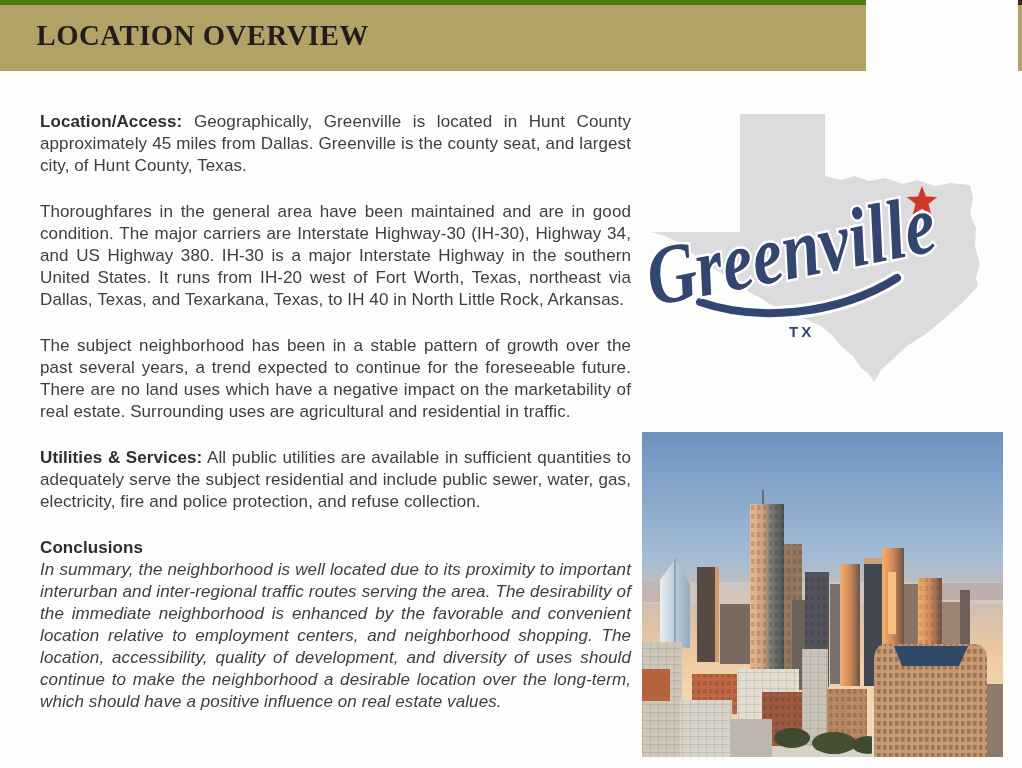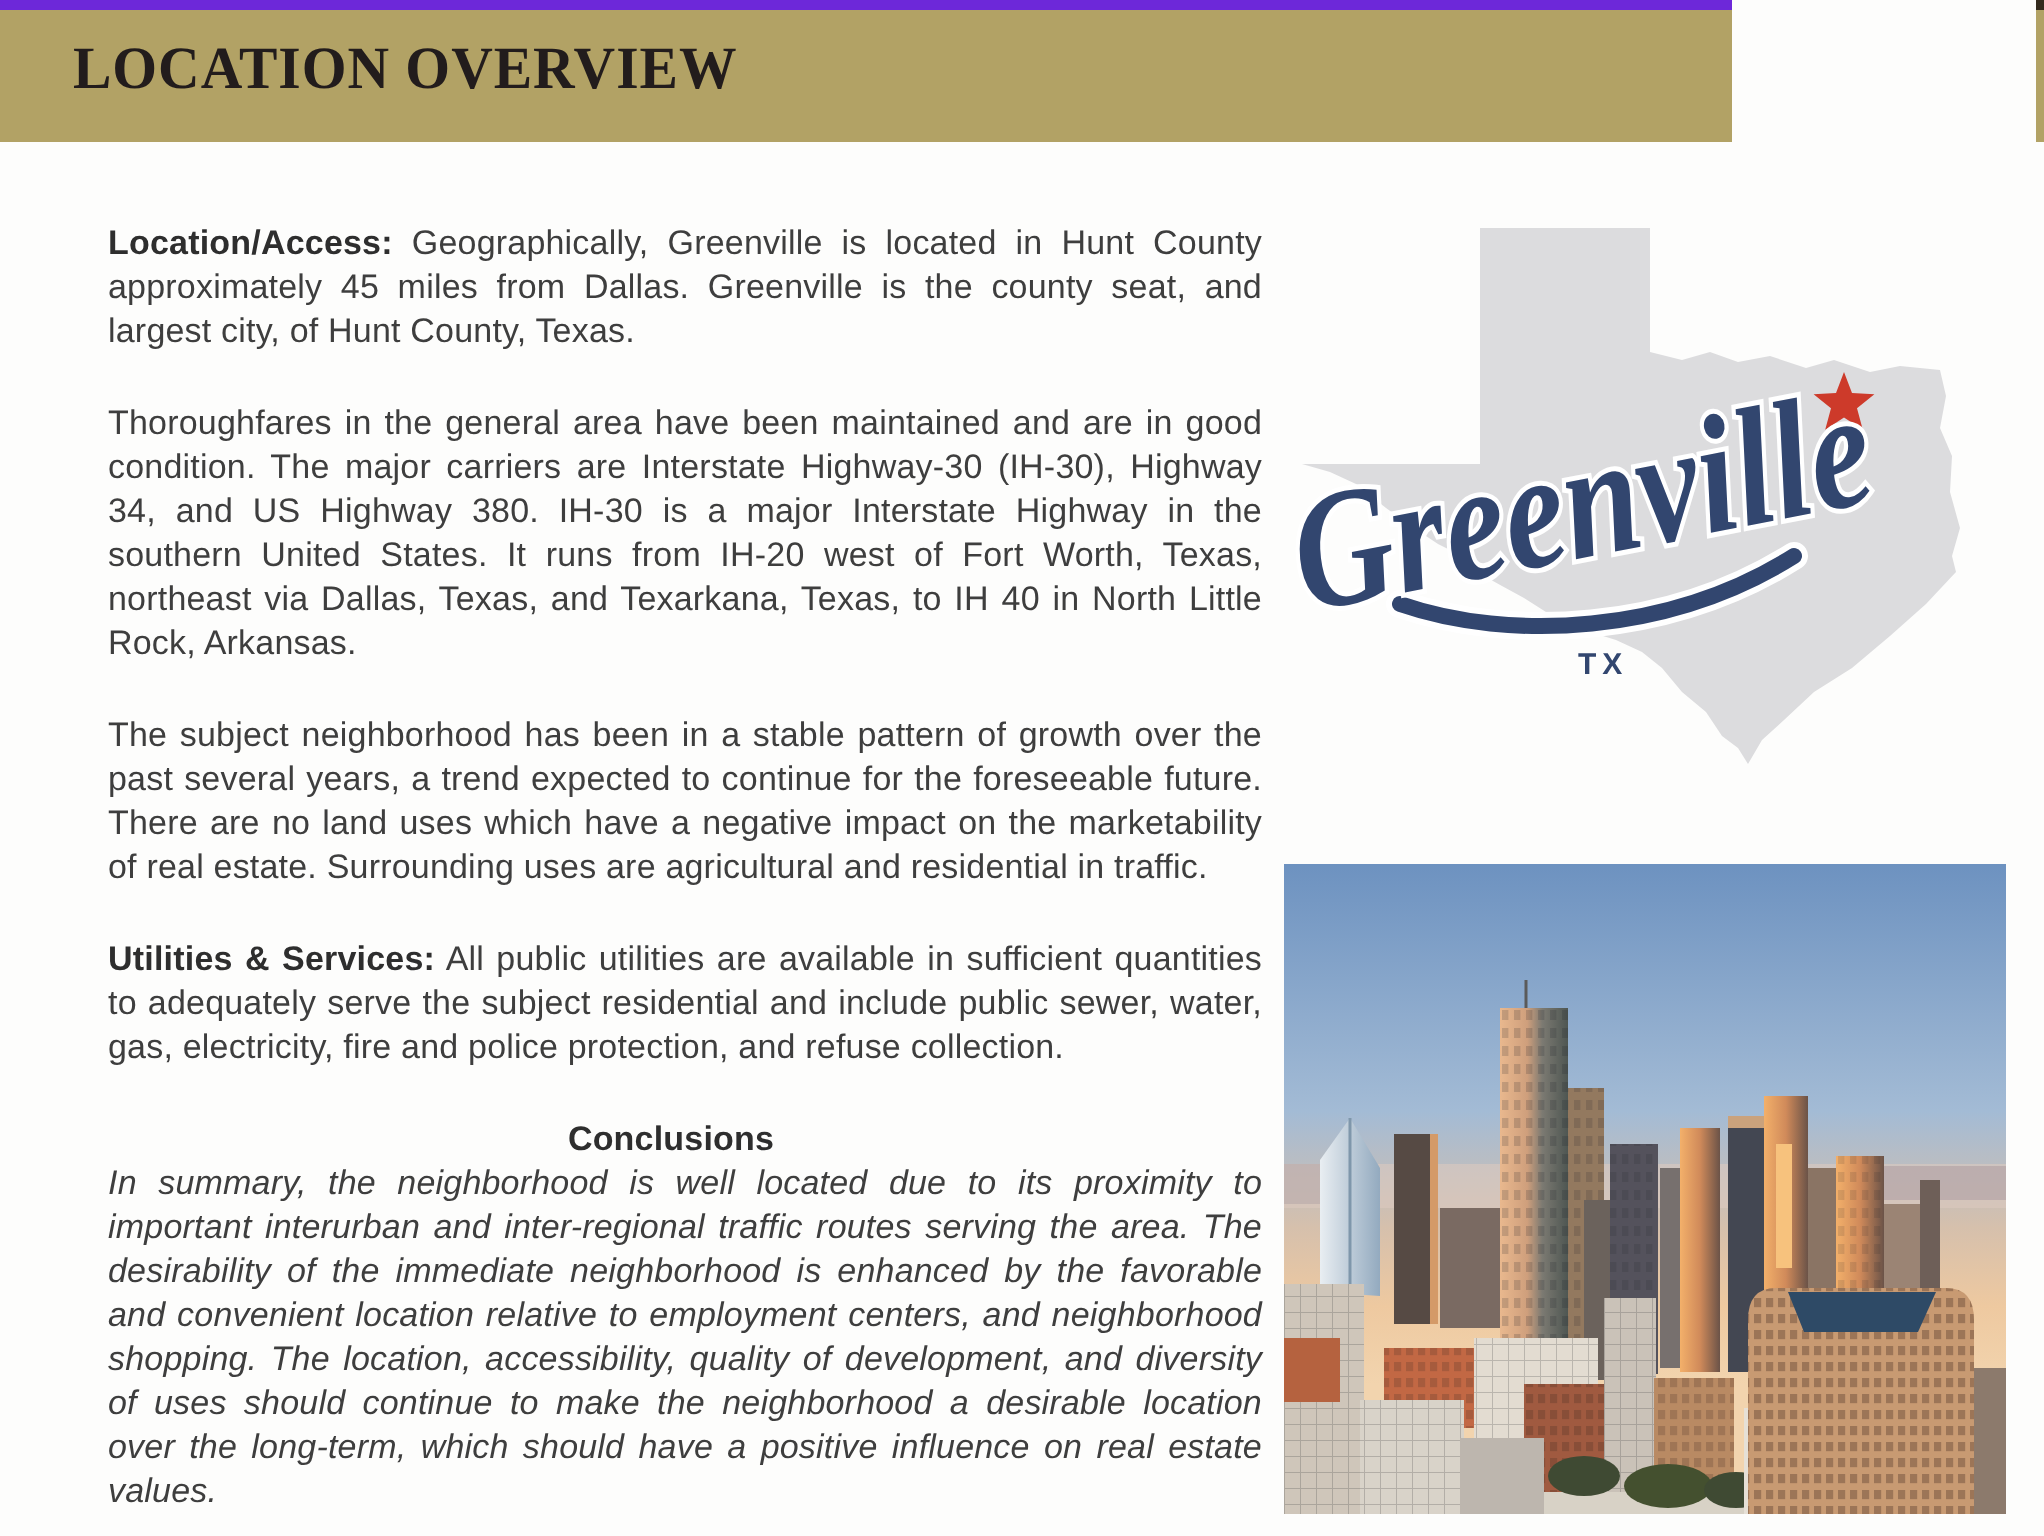--- a/index.html
+++ b/index.html
@@ -5,43 +5,43 @@
   * { margin:0; padding:0; box-sizing:border-box; }
   html,body { background:#ffffff; }
   .page {
     position:relative; width:1022px; height:768px;
     background:#fdfdfc; overflow:hidden;
     font-family:"Liberation Sans", sans-serif;
   }
   
   .header-bar {
     position:absolute; left:0; top:0; width:866px; height:71px;
-    background:#b2a265; border-top:5px solid #6d28d9;
+    background:#b2a265; border-top:5px solid #4d7c0f;
   }
   .header-bar h1 {
     margin:0; padding:13px 0 0 38px;
     font-family:"Liberation Serif", serif; font-weight:700;
     font-size:30px; letter-spacing:.5px; color:#221c1c;
     transform:scaleX(.96); transform-origin:left center;
     white-space:nowrap;
   }
   .header-sliver {
     position:absolute; left:1018px; top:0; width:4px; height:71px;
     background:#b2a265; border-top:5px solid #342a1d;
   }
   
   .text-column {
     position:absolute; left:40px; top:111px; width:591px;
     font-size:17px; line-height:22px; color:#3e3e3e;
     text-align:justify; letter-spacing:.1px;
   }
-  .text-column p { margin:0 0 24px 14px; }
+  .text-column p { margin:0 0 24px 0; }
   .text-column p:last-child { margin-bottom:0;font-style:italic; }
   .text-column .lead { font-weight:700; color:#2e2e2e; }
-  .para-heading { font-weight:700; color:#2e2e2e; text-align:center; }
+  .para-heading { font-weight:700; color:#2e2e2e; text-align:left; }
   
   .map-graphic { position:absolute; left:645px; top:106px; width:380px; height:292px; }
   
   .skyline-photo { position:absolute; left:642px; top:432px; width:361px; height:325px; }
 </style>
 </head>
 <body>
 
 <div class="page">
 

